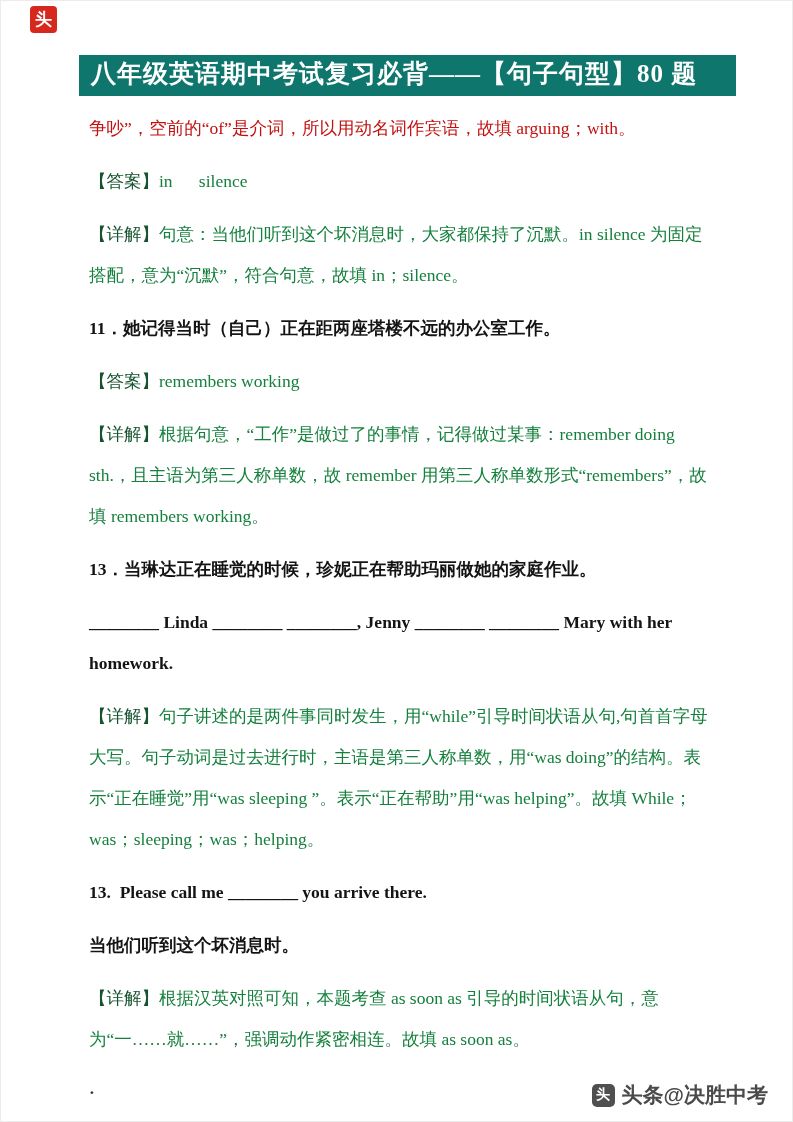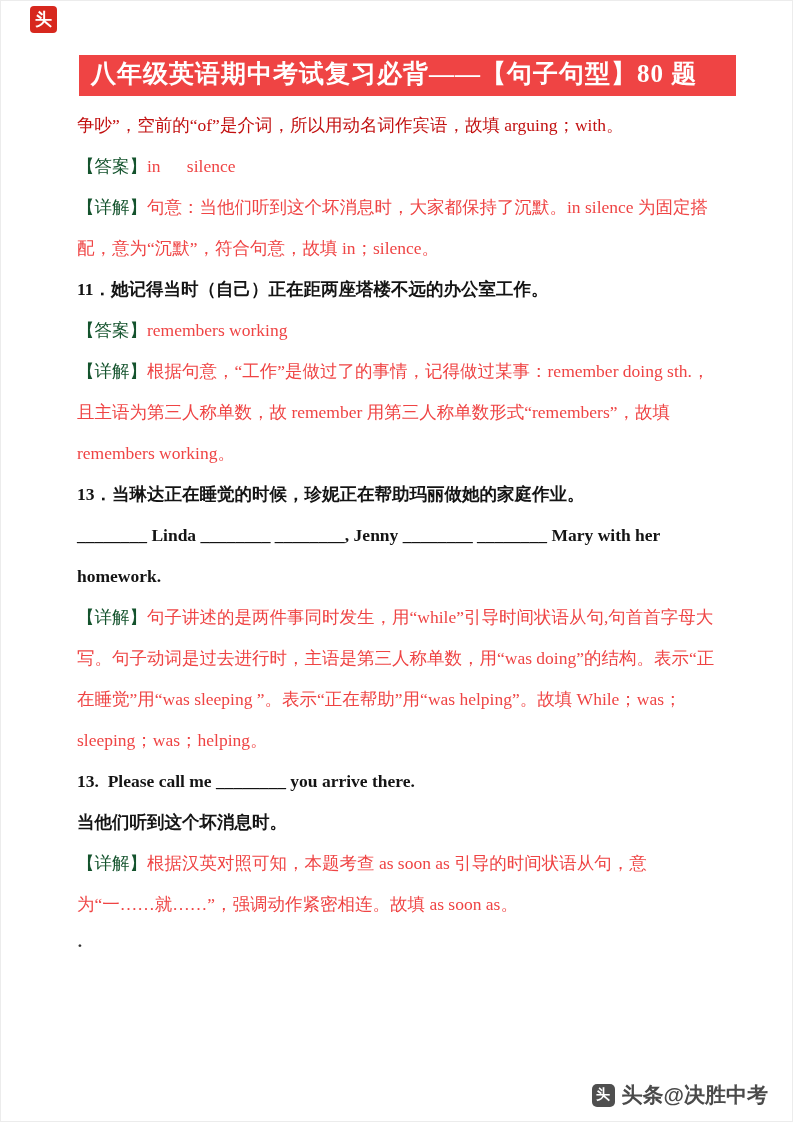--- a/index.html
+++ b/index.html
@@ -19,39 +19,39 @@
     position: absolute; top: 5px; left: 29px;
     width: 27px; height: 27px;
     background: #d7281e; color: #ffffff;
     border-radius: 4px;
     display: flex; align-items: center; justify-content: center;
     font-size: 17px; font-weight: 700;
     font-family: "Liberation Sans", sans-serif;
   }
   .header-bar {
     margin: 54px 56px 0 78px;
-    background: #ef4444;
+    background: #0f766e;
     color: #ffffff;
     font-size: 25px; font-weight: 700;
     letter-spacing: 1px;
     padding: 3px 28px 5px 12px;
     line-height: 1.3;
     white-space: nowrap; overflow: hidden;
   }
   .content {
     margin: 9px 70px 0 76px;
     font-size: 17.5px;
   }
   .block {
-    margin: 0;
+    margin: 12px;
     line-height: 41px;
     white-space: pre-wrap;
   }
   .block .label { font-weight: 400; color: #14532d; }
-  .block .text { color: #ef4444; }
+  .block .text { color: #15803d; }
   .question { font-weight: 700; }
   .question .text { color: #141414; }
   .red .text { color: #c21010; }
   .dot .text { color: #333333; font-weight: 700; }
   .watermark {
     position: absolute; right: 24px; bottom: 12px;
     display: flex; align-items: center; gap: 7px;
     color: #4a4a4a; font-weight: 700; font-size: 21px;
     font-family: "Liberation Sans", sans-serif;
   }

